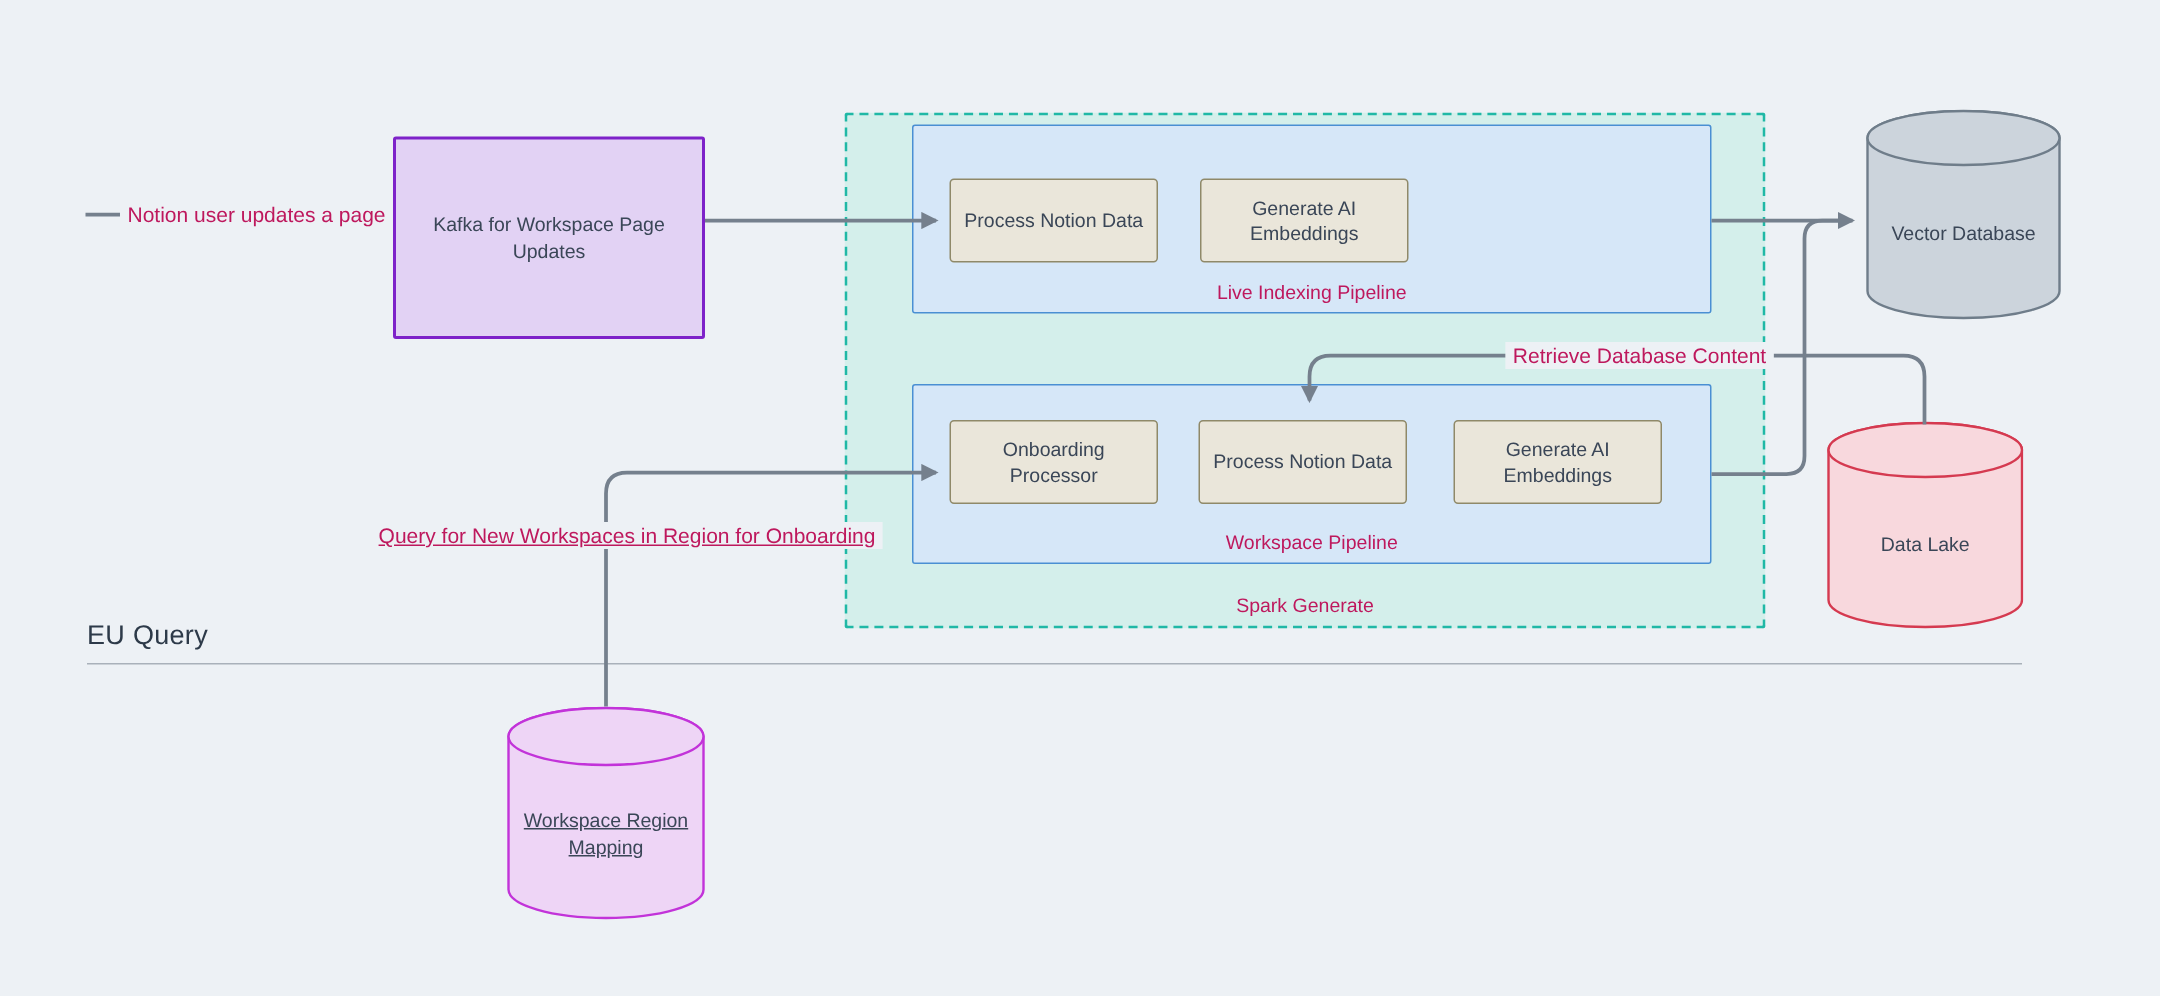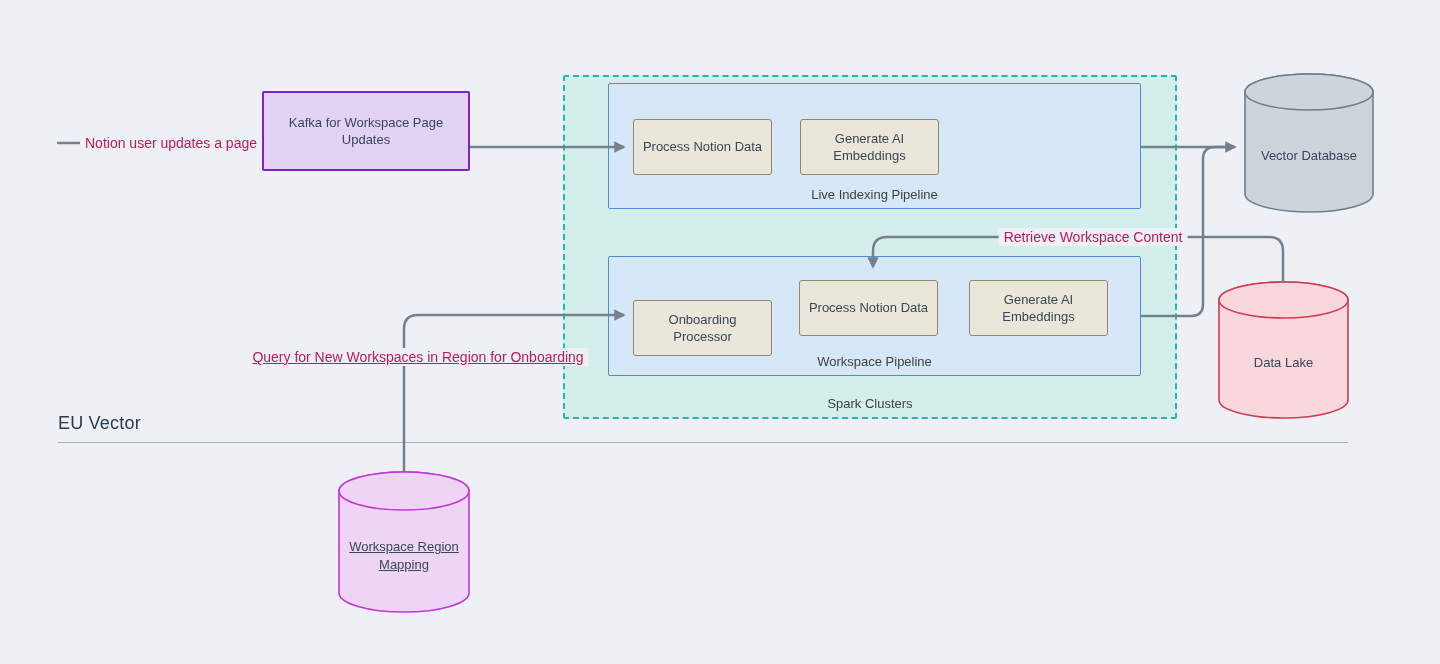--- a/index.html
+++ b/index.html
@@ -24,41 +24,41 @@
   
   .region-label { position: absolute; left: 58px; top: 413px; font-size: 18px;
                   font-weight: 500; color: #2d3a49; z-index: 1; letter-spacing: 0.2px; }
   .region-divider { position: absolute; left: 58px; top: 442px; width: 1290px;
                     border-top: 1.6px solid #a9b1ba; z-index: 1; }
 
   
   .node { position: absolute; display: flex; align-items: center; justify-content: center;
           text-align: center; font-size: 13px; line-height: 1.32; z-index: 2; }
 
-  .kafka { left: 262px; top: 91px; width: 208px; height: 80px;
+  .kafka { left: 262px; top: 91px; width: 208px; height: 135px;
            background: #e2d2f4; border: 2px solid #7e22c9; border-radius: 2px; }
   .kafka .node-text { width: 170px; }
 
   .spark-container { left: 563px; top: 75px; width: 614px; height: 344px;
                      background: #d4efeb; border: 2px dashed #20b8a6; border-radius: 2px;
                      position: absolute; z-index: 2; }
   .container-label { position: absolute; bottom: 6px; left: 0; width: 100%;
-                     text-align: center; font-size: 13px; color: #404040; }
+                     text-align: center; font-size: 13px; color: #be185d; }
 
   .pipeline { position: absolute; background: #d6e7f8; border: 1.6px solid #4a8fd3;
               border-radius: 2px; z-index: 2; }
   .pipeline-live       { left: 608px; top: 83px;  width: 533px; height: 126px; }
   .pipeline-onboarding { left: 608px; top: 256px; width: 533px; height: 120px; }
 
   .task { background: #eae6da; border: 1.4px solid #8f8969; border-radius: 3px;
           width: 139px; height: 56px; }
   .task .node-text { padding: 0 8px; }
   .task-li-process  { left: 633px; top: 119px; }
   .task-li-generate { left: 800px; top: 119px; }
-  .task-ob-processor{ left: 633px; top: 280px; margin-top: 20px; }
+  .task-ob-processor{ left: 633px; top: 280px; }
   .task-ob-process  { left: 799px; top: 280px; }
   .task-ob-generate { left: 969px; top: 280px; }
 
   
   .cylinder { position: absolute; z-index: 2; }
   .cylinder svg { position: absolute; left: 0; top: 0; }
   .cylinder .node-text { position: absolute; left: 0; top: 0; width: 100%; height: 100%;
                          display: flex; align-items: center; justify-content: center;
                          text-align: center; font-size: 13px; line-height: 1.32;
                          padding-top: 24px; }
@@ -66,29 +66,29 @@
   .cyl-lake   { left: 1218px; top: 281px; width: 131px; height: 139px; }
   .cyl-wrm    { left: 338px;  top: 471px; width: 132px; height: 143px; }
   .cyl-wrm .node-text { padding-top: 26px; text-decoration: underline; }
   .cyl-wrm .node-text span { width: 110px; }
 </style>
 </head>
 <body>
 
 <div class="canvas">
 
-  <div class="region-label">EU Vector</div>
+  <div class="region-label">EU Query</div>
   <div class="region-divider"></div>
 
   <div class="node kafka">
     <div class="node-text">Kafka for Workspace Page Updates</div>
   </div>
 
   <div class="spark-container">
-    <div class="container-label">Spark Clusters</div>
+    <div class="container-label">Spark Generate</div>
   </div>
 
   <div class="pipeline pipeline-live">
     <div class="container-label">Live Indexing Pipeline</div>
   </div>
   <div class="node task task-li-process">
     <div class="node-text">Process Notion Data</div>
   </div>
   <div class="node task task-li-generate">
     <div class="node-text">Generate AI Embeddings</div>
@@ -147,16 +147,16 @@
       <path d="M57,143 L252,143" marker-end="url(#arrow)"></path>
       <path d="M470,147 L624,147" marker-end="url(#arrow)"></path>
       <path d="M1141,147 L1235,147" marker-end="url(#arrow)"></path>
       <path d="M1141,316 L1191,316 Q1203,316 1203,304 L1203,159 Q1203,147 1215,147 L1228,147"></path>
       <path d="M1283,283 L1283,251 Q1283,237 1269,237 L887,237 Q873,237 873,251 L873,267" marker-end="url(#arrow)"></path>
       <path d="M404,471 L404,329 Q404,315 418,315 L624,315" marker-end="url(#arrow)"></path>
     </g>
   </svg>
 
   <div class="edge-label" style="left:157px; top:143px;">Notion user updates a page</div>
-  <div class="edge-label" style="left:1079px; top:237px;">Retrieve Workspace Content</div>
+  <div class="edge-label" style="left:1079px; top:237px;">Retrieve Database Content</div>
   <div class="edge-label" style="left:404px; top:357px;text-decoration:underline;">Query for New Workspaces in Region for Onboarding</div>
 
 </div>
 
 </body></html>

